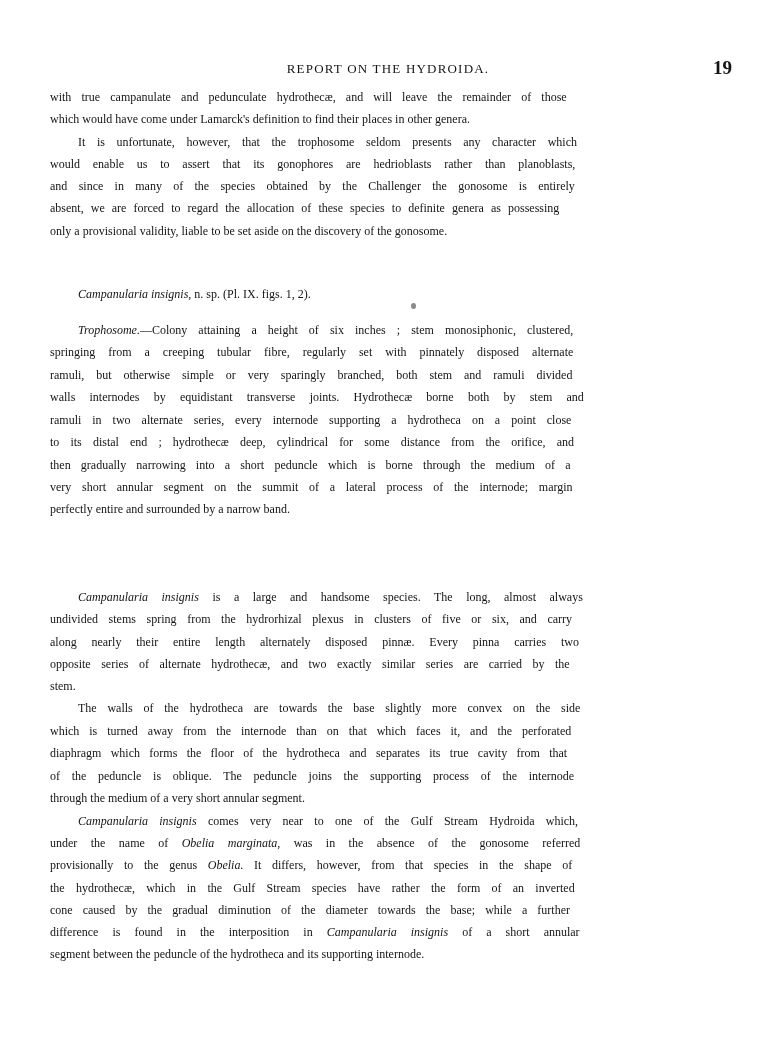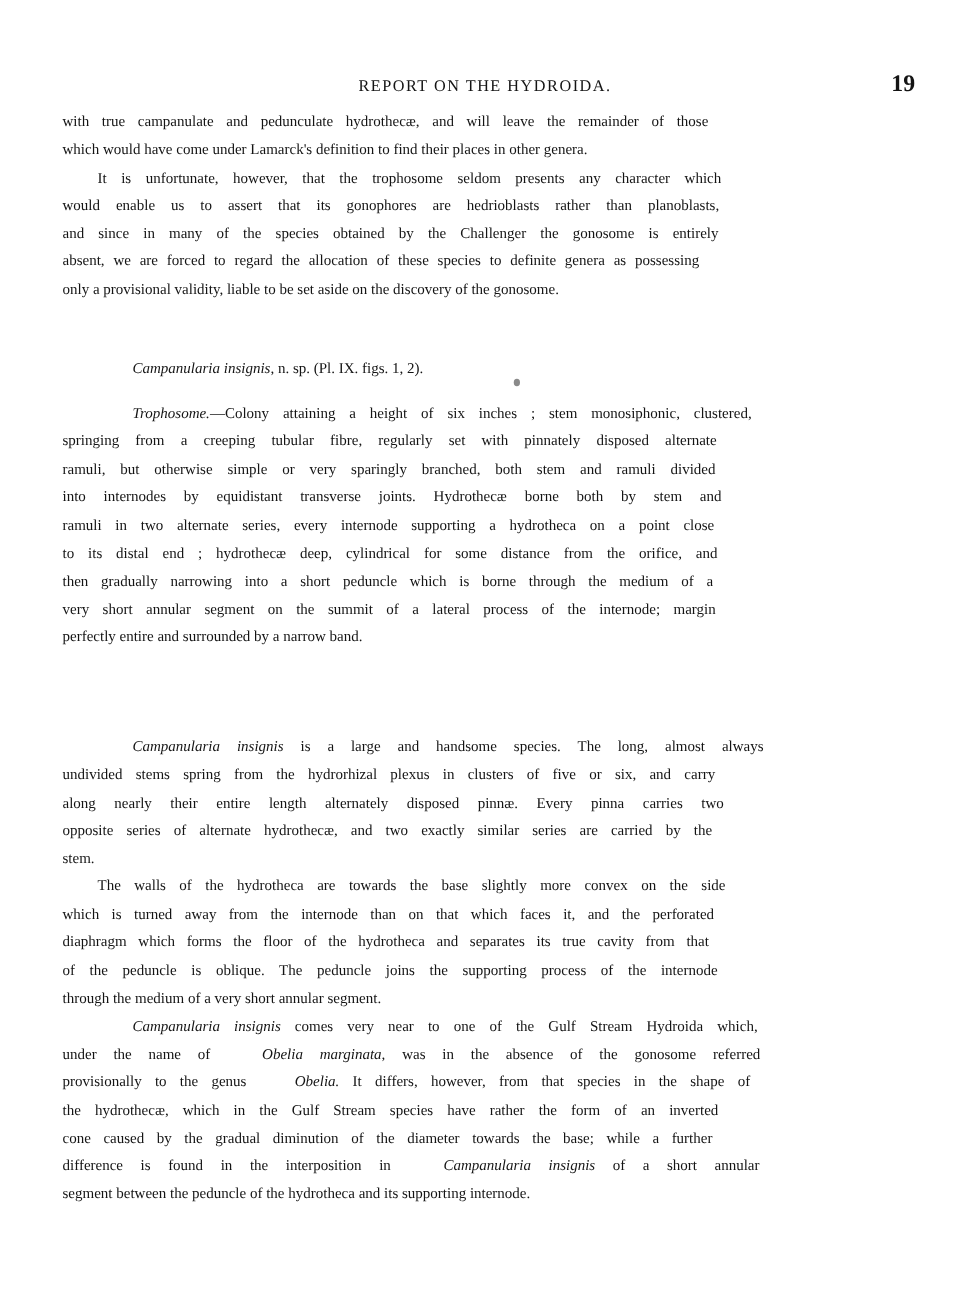--- a/index.html
+++ b/index.html
@@ -21,21 +21,21 @@
     position: absolute; right: 44px; top: 0px;
     font-family: "Liberation Serif", serif; font-size: 19px; font-weight: bold;
   }
   .line {
     position: absolute; left: 50px; width: 684px; height: 22px;
     font-family: "Liberation Serif", serif; font-size: 12px; line-height: 22px;
     white-space: nowrap; text-align: justify; text-align-last: justify;
   }
   .line.last { text-align-last: left; }
   .line.indent { left: 78px; width: 656px; }
-  .line .it, .it { font-style: italic; margin-left: 28px; }
+  .line .it, .it { font-style: italic; }
   .speck {
     position: absolute; left: 411px; top: 303px; width: 5px; height: 6px;
     border-radius: 50%; background: #8a8a8a;
   }
 </style>
 </head>
 <body>
 
 <div class="page">
 
@@ -60,21 +60,21 @@
   <div class="line indent last" style="top: 283px; white-space: nowrap;">
     <span class="it">Campanularia insignis</span><span>, n. sp. (Pl. IX. figs. 1, 2).</span>
   </div>
 
   <div class="speck"></div>
 
   <div>
     <div class="line indent" style="top: 319px; white-space: nowrap; word-spacing: 8.07969px; text-align-last: left;"><span class="it">Trophosome.</span><span>—Colony attaining a height of six inches ; stem monosiphonic, clustered,</span></div>
     <div class="line" style="top: 341px; white-space: nowrap; word-spacing: 9.95341px; text-align-last: left;">springing from a creeping tubular fibre, regularly set with pinnately disposed alternate</div>
     <div class="line" style="top: 364px; white-space: nowrap; word-spacing: 8.87292px; text-align-last: left;">ramuli, but otherwise simple or very sparingly branched, both stem and ramuli divided</div>
-    <div class="line" style="top: 386px; white-space: nowrap; word-spacing: 11.2034px; text-align-last: left;">into internodes by equidistant transverse joints. Hydrothecæ borne both by stem and</div>
+    <div class="line" style="top: 386px; white-space: nowrap; word-spacing: 11.2034px; text-align-last: left;">walls internodes by equidistant transverse joints. Hydrothecæ borne both by stem and</div>
     <div class="line" style="top: 409px; white-space: nowrap; word-spacing: 7.96587px; text-align-last: left;">ramuli in two alternate series, every internode supporting a hydrotheca on a point close</div>
     <div class="line" style="top: 431px; white-space: nowrap; word-spacing: 8.1058px; text-align-last: left;">to its distal end ; hydrothecæ deep, cylindrical for some distance from the orifice, and</div>
     <div class="line" style="top: 454px; white-space: nowrap; word-spacing: 7.18281px; text-align-last: left;">then gradually narrowing into a short peduncle which is borne through the medium of a</div>
     <div class="line" style="top: 476px; white-space: nowrap; word-spacing: 7.73192px; text-align-last: left;">very short annular segment on the summit of a lateral process of the internode; margin</div>
     <div class="line last" style="top: 498px; white-space: nowrap;">perfectly entire and surrounded by a narrow band.</div>
   </div>
 
 
   <div>
     <div class="line indent" style="top: 586px; white-space: nowrap; word-spacing: 10.5131px; text-align-last: left;"><span class="it">Campanularia insignis</span><span> is a large and handsome species. The long, almost always</span></div>

